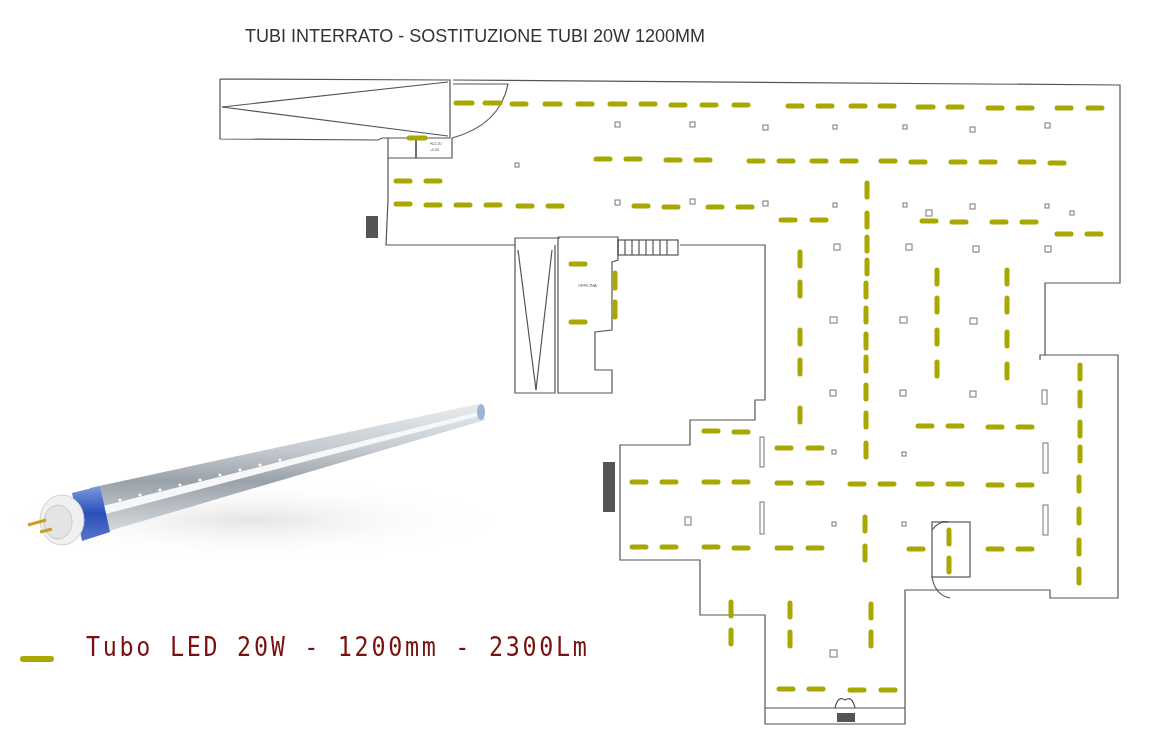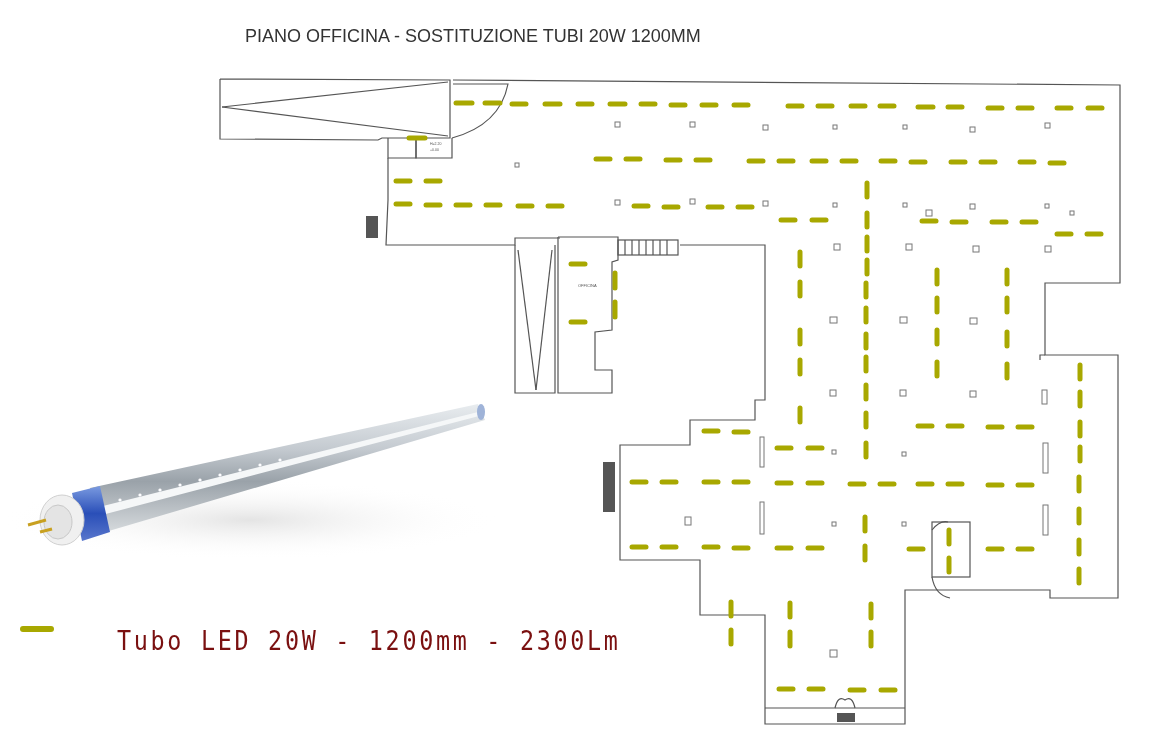--- a/index.html
+++ b/index.html
@@ -1,27 +1,27 @@
 <!DOCTYPE html>
 <html><head>
 <meta charset="utf-8">
 <style>
   html, body { margin: 0; padding: 0; background: #ffffff; }
   body { width: 1151px; height: 737px; position: relative; overflow: hidden; font-family: "Liberation Sans", sans-serif; }
   .title { position: absolute; left: 245px; top: 26px; font-size: 18px; color: #333333; letter-spacing: 0px; font-family: "Liberation Sans", sans-serif; white-space: nowrap; }
-  .legend { position: absolute; left: 20px; top: 626px; height: 36px; display: flex; align-items: flex-start; gap: 31px; }
+  .legend { position: absolute; left: 20px; top: 626px; height: 36px; display: flex; align-items: flex-end; }
   .legend-swatch { width: 34px; height: 6px; border-radius: 3px; background: #a8a800; margin-right: 32px; }
   .legend-text { font-family: "DejaVu Sans Mono", monospace; font-size: 26px; color: #7a1010; font-weight: normal; letter-spacing: 3px; white-space: nowrap; transform: scaleX(0.9); transform-origin: left center; }
   svg.plan { position: absolute; left: 0; top: 0; }
   .photo { position: absolute; left: 0; top: 380px; }
 </style>
 </head>
 <body>
 
-<div class="title">PIANO OFFICINA - SOSTITUZIONE TUBI 20W 1200MM</div>
+<div class="title">TUBI INTERRATO - SOSTITUZIONE TUBI 20W 1200MM</div>
 
 <svg class="plan" width="1151" height="737" viewBox="0 0 1151 737">
   <g fill="none" stroke="#555" stroke-width="1.2">
 
     <polyline points="220,79 450,80 450,138 382,138 378,140 220,139 220,79"></polyline>
     <line x1="222" y1="107" x2="448" y2="82"></line>
     <line x1="222" y1="107" x2="448" y2="136"></line>
 
     <path d="M453,84 L508,84 Q500,125 452,138"></path>
 

